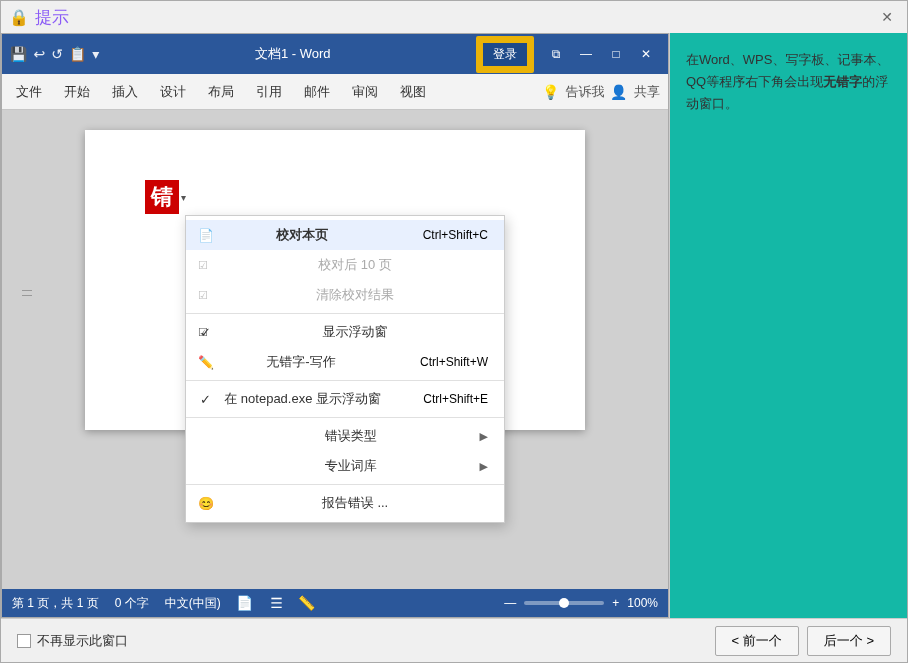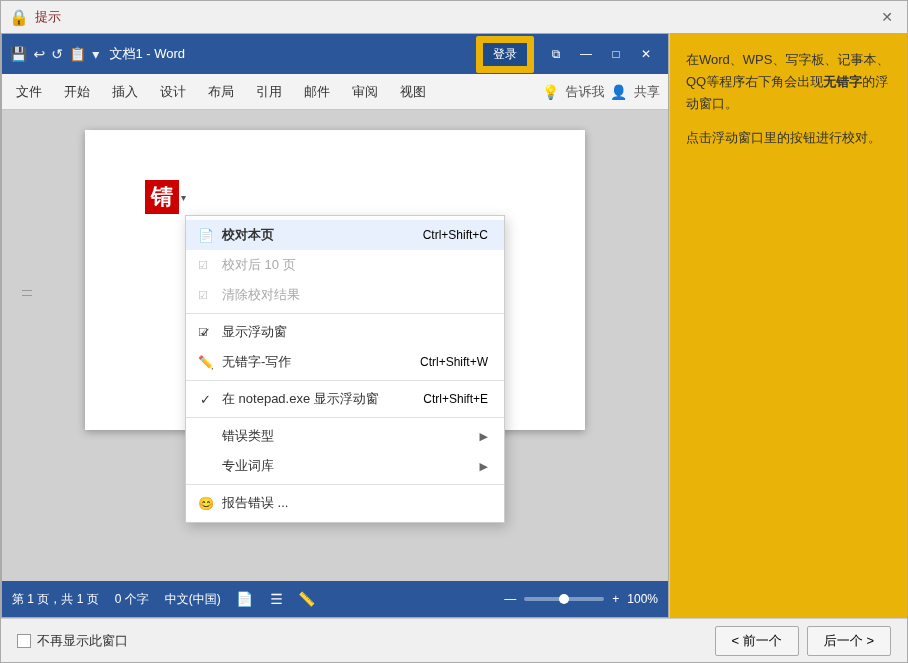--- a/index.html
+++ b/index.html
@@ -34,22 +34,22 @@
       padding: 6px 8px;
       height: 32px;
       border-bottom: none;
     }
     .dialog-title-icon {
       color: #555;
       margin-right: 6px;
       font-size: 16px;
     }
     .dialog-title-text {
-      font-size: 13px;
-      color: #7f1d1d;
+      font-size: 17px;
+      color: #8b5cf6;
       flex: 1;
     }
     .dialog-close-btn {
       width: 24px;
       height: 24px;
       display: flex;
       align-items: center;
       justify-content: center;
       cursor: pointer;
       font-size: 14px;
@@ -89,21 +89,21 @@
       margin-right: 10px;
     }
     .word-quick-icon {
       font-size: 14px;
       cursor: pointer;
       color: white;
       opacity: 0.9;
     }
     .word-title-text {
       flex: 1;
-      text-align: left;
+      text-align: center;
       font-size: 13px;
       color: white;
     }
     .word-login-btn {
       background: #1e4a8a;
       border: 7px solid #eab308;
       color: white;
       padding: 3px 10px;
       font-size: 12px;
       cursor: pointer;
@@ -247,20 +247,21 @@
       color: #333;
     }
     .menu-item-icon {
       position: absolute;
       left: 12px;
       font-size: 13px;
       color: #555;
     }
     .menu-item-label {
       flex: 1;
+      text-align: center;
     }
     .menu-item-shortcut {
       margin-left: 40px;
       color: #000000;
       font-size: 12px;
     }
     .menu-item-arrow {
       margin-left: auto;
       color: #666;
       font-size: 11px;
@@ -288,21 +289,21 @@
     }
     .ruler-mark {
       width: 10px;
       height: 1px;
       background: #999;
     }
 
     
     .word-statusbar {
       background: #2b579a;
-      height: 36px;
+      height: 28px;
       display: flex;
       align-items: center;
       padding: 0 10px;
       color: white;
       font-size: 12px;
       gap: 16px;
     }
     .status-right {
       margin-left: auto;
       display: flex;
@@ -323,21 +324,21 @@
       background: white;
       border-radius: 50%;
       top: -3px;
       left: 50%;
       transform: translateX(-50%);
     }
 
     
     .right-panel {
       flex: 1;
-      background: #eab308;
+      background: #14b8a6;
       padding: 16px;
       border-left: 1px solid #ccc;
       font-size: 13px;
       line-height: 1.7;
       color: #333;
     }
     .tip-bold {
       font-weight: bold;
     }
     .tip-paragraph {
@@ -528,23 +529,20 @@
           <span>100%</span>
         </div>
       </div>
 
     </div>
 
     <div class="right-panel">
       <p class="tip-paragraph">
         <span>在Word、WPS、写字板、记事本、QQ等程序右下角会出现</span><span class="tip-bold">无错字</span><span>的浮动窗口。</span>
       </p>
-      <p class="tip-paragraph">
-        <span>点击浮动窗口里的按钮进行校对。</span>
-      </p>
     </div>
 
   </div>
 
   <div class="dialog-bottom">
     <label class="checkbox-label">
       <div class="checkbox-box"></div>
       <span>不再显示此窗口</span>
     </label>
     <div class="nav-buttons">

